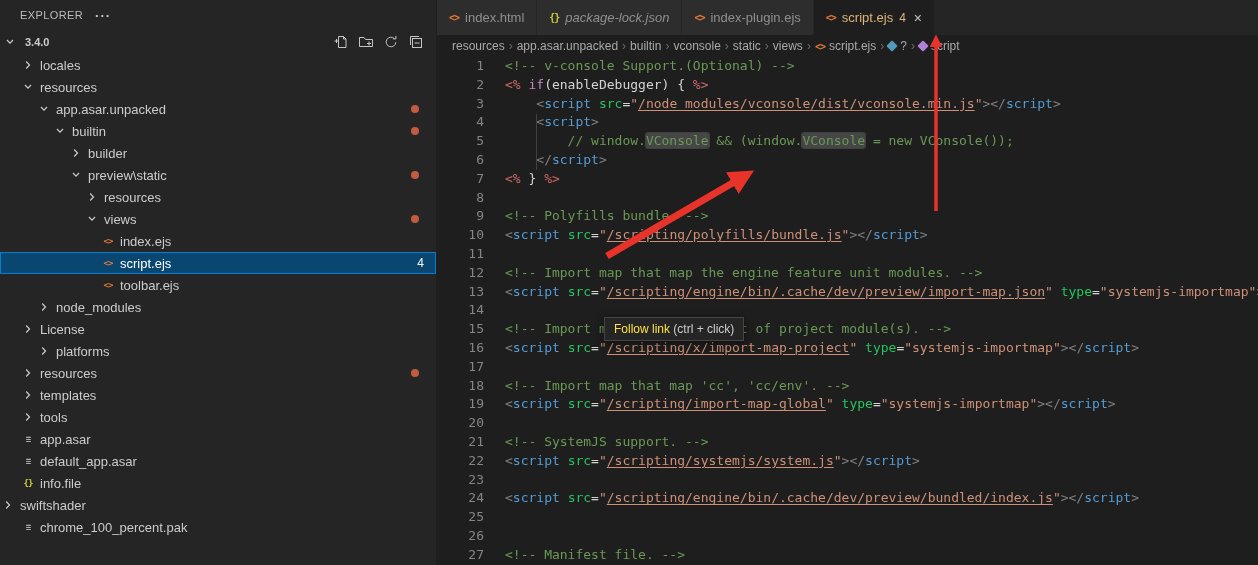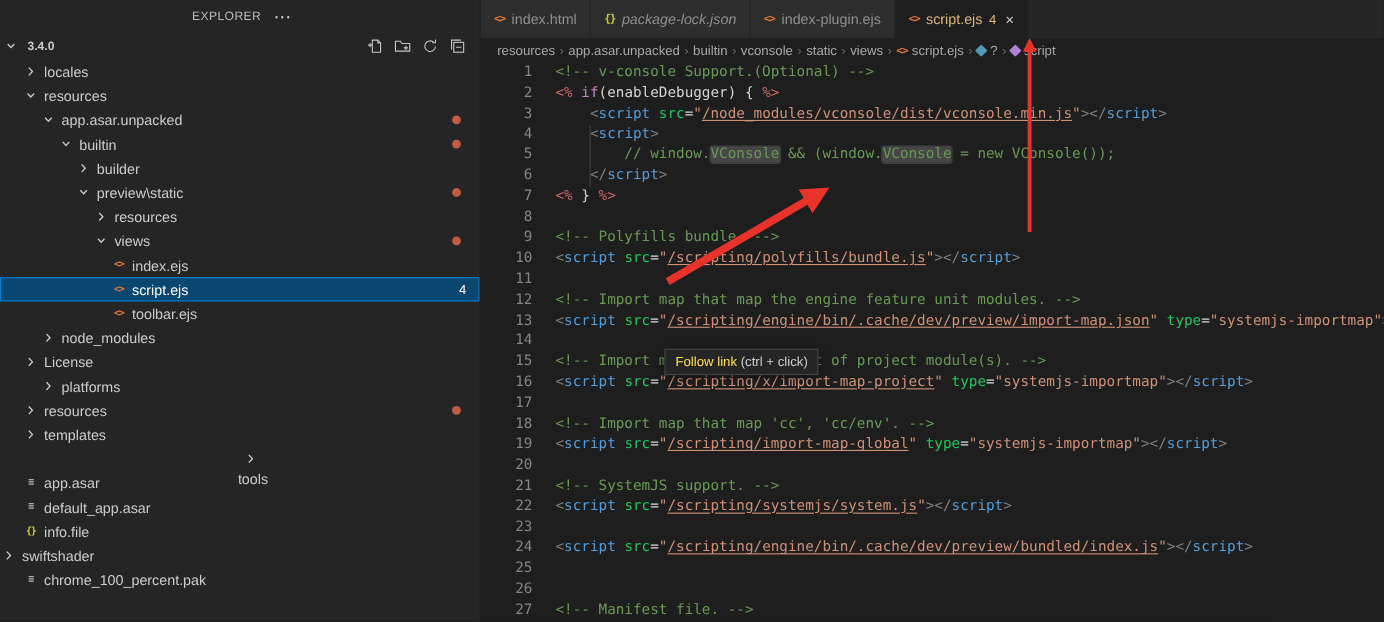--- a/index.html
+++ b/index.html
@@ -1,20 +1,20 @@
 <!DOCTYPE html>
 <html><head>
 <meta charset="utf-8">
 <style>
   html,body{margin:0;padding:0;background:#1e1e1e;}
   .app{position:relative;width:1258px;height:565px;display:flex;overflow:hidden;
        font-family:"Liberation Sans","DejaVu Sans",sans-serif;-webkit-font-smoothing:antialiased;}
   
   .sidebar{width:436px;flex:none;background:#252526;color:#cccccc;border-right:1px solid #1e1e1e;overflow:hidden;}
-  .sb-top{height:30px;display:flex;align-items:center;justify-content:center;
+  .sb-top{height:30px;display:flex;align-items:center;justify-content:flex-start;
           padding:0 16px 0 20px;font-size:11px;color:#bbbbbb;letter-spacing:.4px;gap:12px;}
   .more{color:#cccccc;font-size:13px;font-weight:bold;letter-spacing:1px;cursor:pointer;}
   .section{height:24px;display:flex;align-items:center;font-size:11px;font-weight:700;color:#cccccc;cursor:pointer;}
   .section .slot{margin-left:2px;}
   .sec-label{margin-left:7px;}
   .sec-actions{margin-left:auto;display:flex;gap:9px;margin-right:12px;}
   .sec-actions span{display:inline-flex;cursor:pointer;}
   .slot{width:16px;height:22px;flex:none;display:inline-flex;align-items:center;justify-content:center;}
   .glyph{font-family:"DejaVu Sans Mono",monospace;font-weight:bold;font-size:9px;letter-spacing:-1px;}
   .trow{display:flex;align-items:center;height:22px;font-size:13px;color:#cccccc;position:relative;cursor:pointer;white-space:pre;}
@@ -140,21 +140,21 @@
             </svg></span><span class="tlabel">License</span></div>
         <div class="trow" style="padding-left: 36px;"><span class="slot"><svg width="16" height="16" viewBox="0 0 16 16">
               <path d="M6.2 4.5l3.3 3.5-3.3 3.5" fill="none" stroke="#cccccc" stroke-width="1.2"></path>
             </svg></span><span class="tlabel">platforms</span></div>
         <div class="trow" style="padding-left: 20px;"><span class="slot"><svg width="16" height="16" viewBox="0 0 16 16">
               <path d="M6.2 4.5l3.3 3.5-3.3 3.5" fill="none" stroke="#cccccc" stroke-width="1.2"></path>
             </svg></span><span class="tlabel">resources</span><span class="dot"></span></div>
         <div class="trow" style="padding-left: 20px;"><span class="slot"><svg width="16" height="16" viewBox="0 0 16 16">
               <path d="M6.2 4.5l3.3 3.5-3.3 3.5" fill="none" stroke="#cccccc" stroke-width="1.2"></path>
             </svg></span><span class="tlabel">templates</span></div>
-        <div class="trow" style="padding-left: 20px; flex-direction: column;"><span class="slot"><svg width="16" height="16" viewBox="0 0 16 16">
+        <div class="trow" style="padding-left: 20px;"><span class="slot"><svg width="16" height="16" viewBox="0 0 16 16">
               <path d="M6.2 4.5l3.3 3.5-3.3 3.5" fill="none" stroke="#cccccc" stroke-width="1.2"></path>
             </svg></span><span class="tlabel">tools</span></div>
         <div class="trow" style="padding-left: 20px;"><span class="slot glyph" style="color: rgb(176, 176, 176);">≡</span><span class="tlabel">app.asar</span></div>
         <div class="trow" style="padding-left: 20px;"><span class="slot glyph" style="color: rgb(176, 176, 176);">≡</span><span class="tlabel">default_app.asar</span></div>
         <div class="trow" style="padding-left: 20px;"><span class="slot glyph" style="color: rgb(203, 203, 65);">{}</span><span class="tlabel">info.file</span></div>
         <div class="trow" style=""><span class="slot"><svg width="16" height="16" viewBox="0 0 16 16">
               <path d="M6.2 4.5l3.3 3.5-3.3 3.5" fill="none" stroke="#cccccc" stroke-width="1.2"></path>
             </svg></span><span class="tlabel">swiftshader</span></div>
         <div class="trow" style="padding-left: 20px;"><span class="slot glyph" style="color: rgb(176, 176, 176);">≡</span><span class="tlabel">chrome_100_percent.pak</span></div>
       </div>

